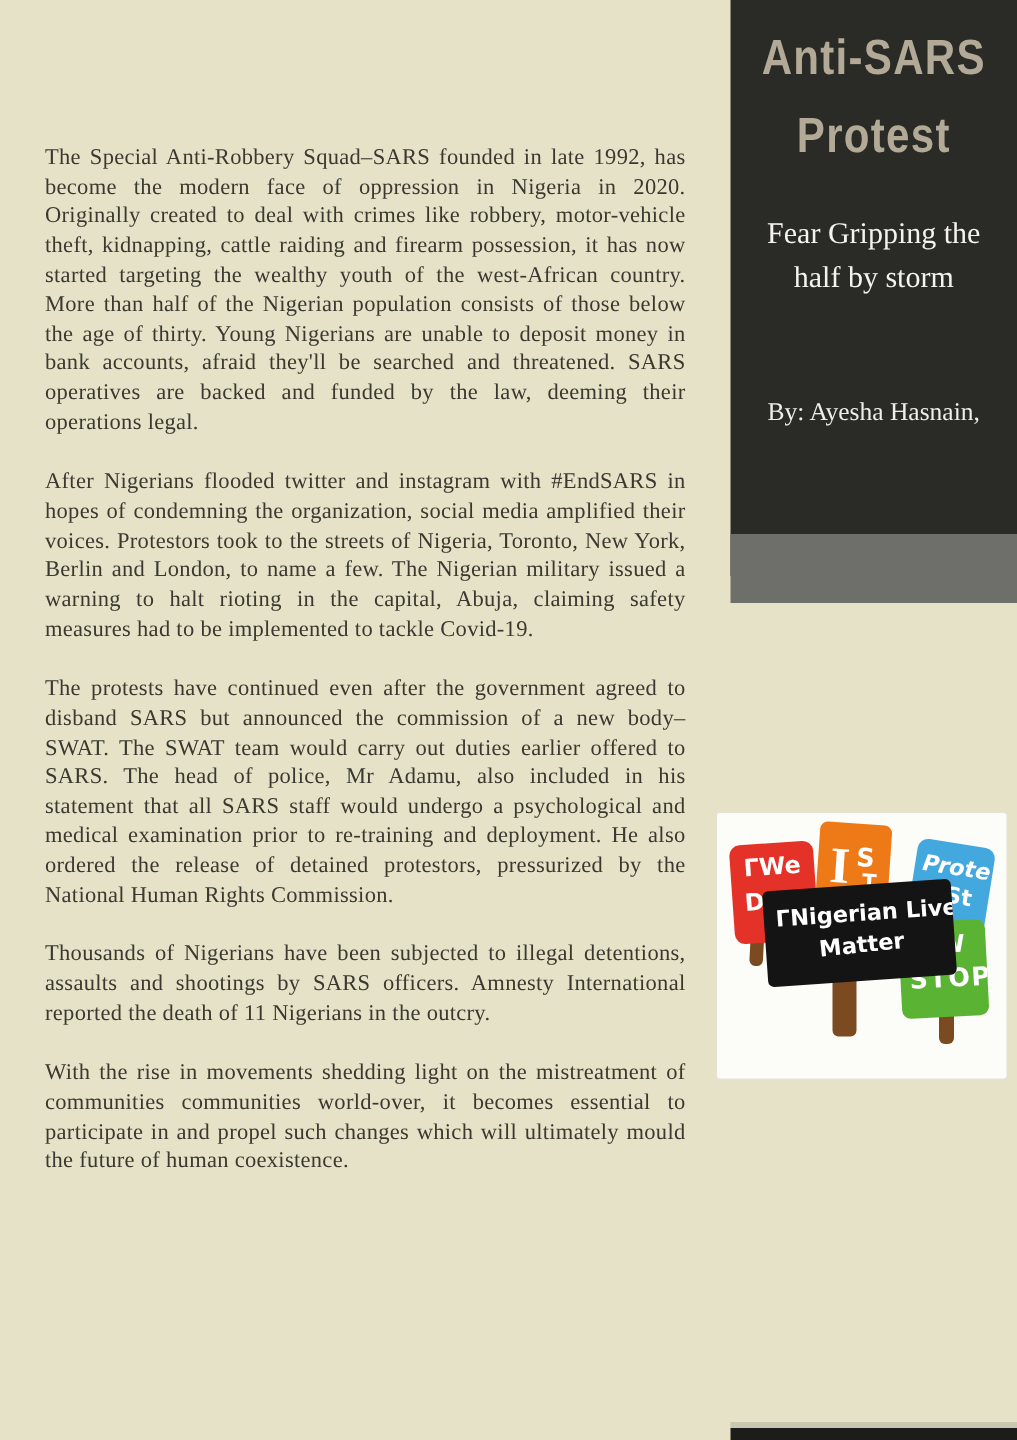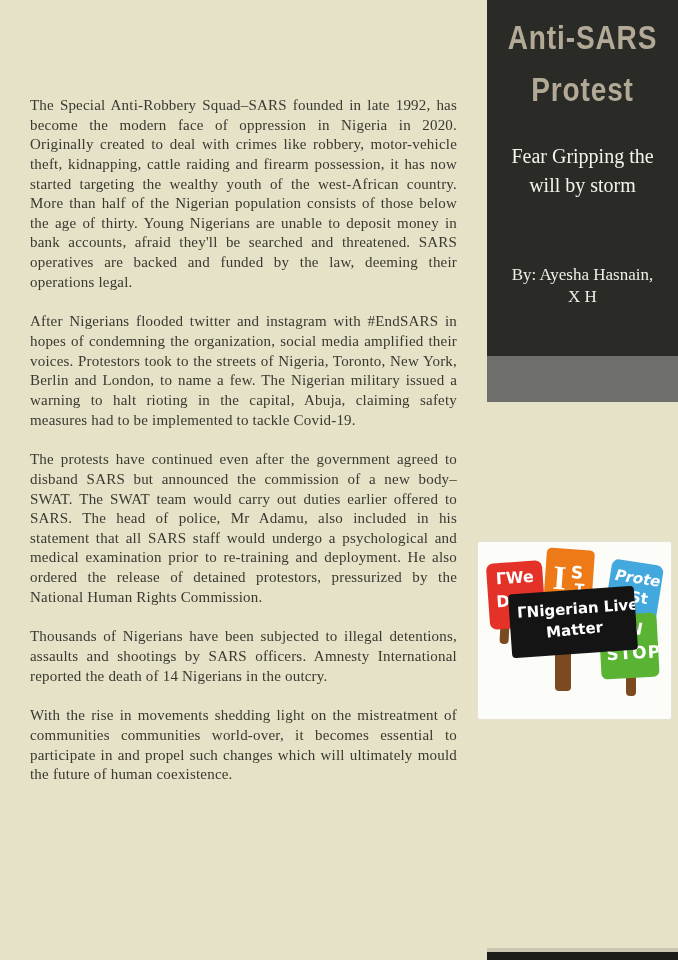--- a/index.html
+++ b/index.html
@@ -95,33 +95,32 @@
 </style>
 </head>
 <body>
 
 <div class="page">
 
   <div class="article">
     <p>The Special Anti-Robbery Squad–SARS founded in late 1992, has become the modern face of oppression in Nigeria in 2020. Originally created to deal with crimes like robbery, motor-vehicle theft, kidnapping, cattle raiding and firearm possession, it has now started targeting the wealthy youth of the west-African country. More than half of the Nigerian population consists of those below the age of thirty. Young Nigerians are unable to deposit money in bank accounts, afraid they'll be searched and threatened. SARS operatives are backed and funded by the law, deeming their operations legal.</p>
     <p>After Nigerians flooded twitter and instagram with #EndSARS in hopes of condemning the organization, social media amplified their voices. Protestors took to the streets of Nigeria, Toronto, New York, Berlin and London, to name a few. The Nigerian military issued a warning to halt rioting in the capital, Abuja, claiming safety measures had to be implemented to tackle Covid-19.</p>
     <p>The protests have continued even after the government agreed to disband SARS but announced the commission of a new body–SWAT. The SWAT team would carry out duties earlier offered to SARS. The head of police, Mr Adamu, also included in his statement that all SARS staff would undergo a psychological and medical examination prior to re-training and deployment. He also ordered the release of detained protestors, pressurized by the National Human Rights Commission.</p>
-    <p>Thousands of Nigerians have been subjected to illegal detentions, assaults and shootings by SARS officers. Amnesty International reported the death of 14 Nigerians in the outcry.</p>
+    <p>Thousands of Nigerians have been subjected to illegal detentions, assaults and shootings by SARS officers. Amnesty International reported the death of 11 Nigerians in the outcry.</p>
     <p>With the rise in movements shedding light on the mistreatment of communities communities world-over, it becomes essential to participate in and propel such changes which will ultimately mould the future of human coexistence.</p>
   </div>
 
   <aside class="sidebar">
     <div class="sidebar-title">
       <span class="tline">Anti-SARS</span>
       <span class="tline">Protest</span>
     </div>
-    <div class="sidebar-subtitle">Fear Gripping the will by storm</div>
+    <div class="sidebar-subtitle">Fear Gripping the half by storm</div>
     <div class="sidebar-byline">
       <div>By: Ayesha Hasnain,</div>
-      <div>X H</div>
     </div>
   </aside>
 
   <div class="gray-band"></div>
 
   <div class="illustration">
     <div class="stick" style="left:22px; top:80px; width:9px; height:22px; transform:rotate(3deg);"></div>
     <div class="stick" style="left:152px; top:56px; width:8px; height:16px; transform:rotate(2deg);"></div>
 
     <div class="sign sign-red">

